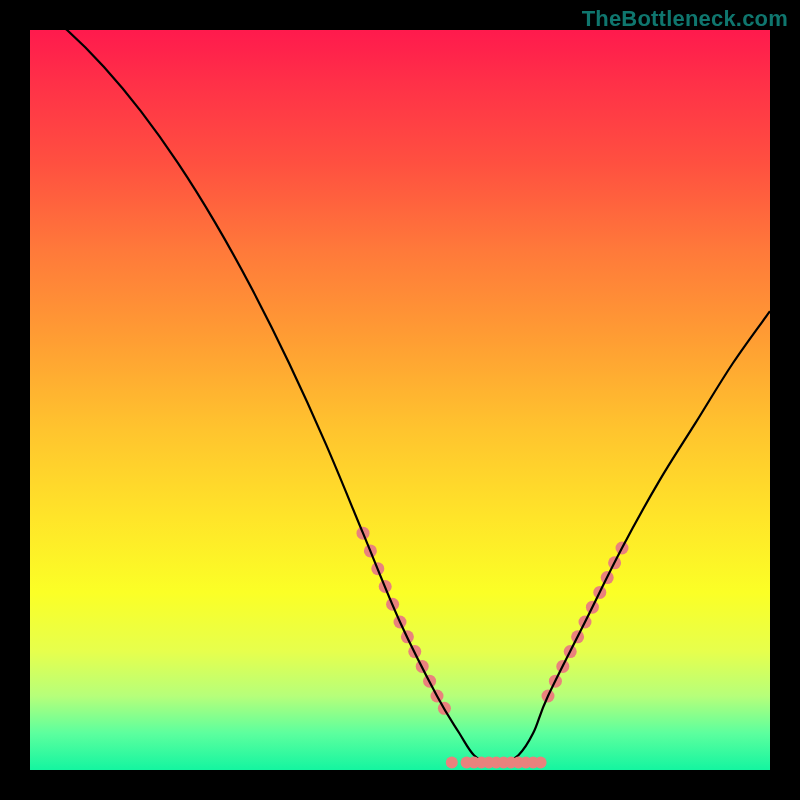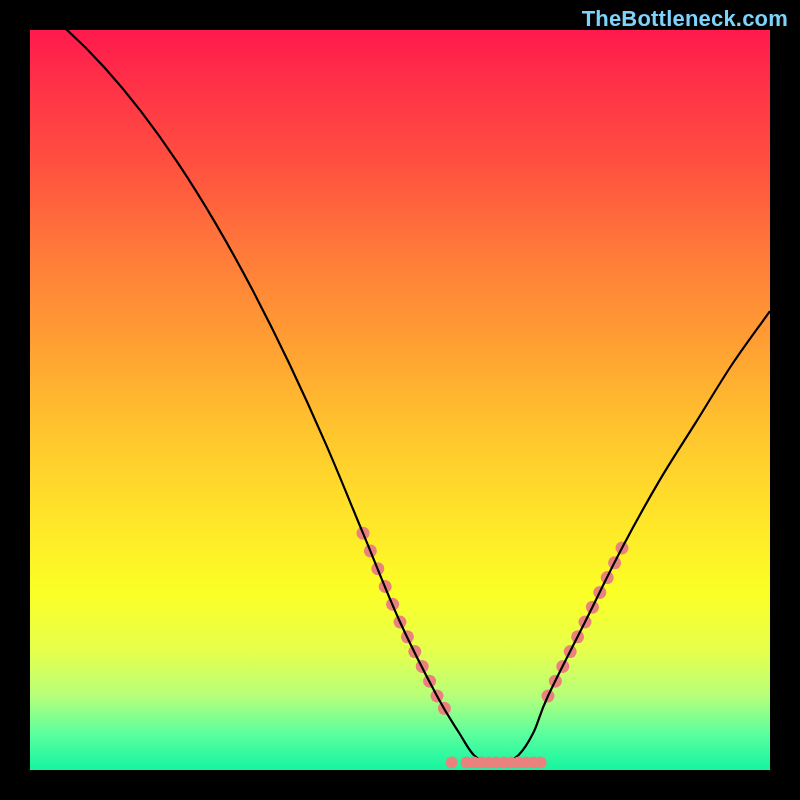--- a/index.html
+++ b/index.html
@@ -36,21 +36,21 @@
       #fbff26 76%,
       #e6ff4d 84%,
       #b6ff7a 90%,
       #5dff9e 95%,
       #14f5a0 100%);
   }
   .watermark {
     position: absolute;
     top: 6px;
     right: 12px;
-    color: #7dd3fc;
+    color: #0f766e;
     font-size: 22px;
     font-weight: 600;
     letter-spacing: 0.2px;
     user-select: none;
     text-align: center;
   }
   svg.curve {
     position: absolute;
     left: 0;
     top: 0;

